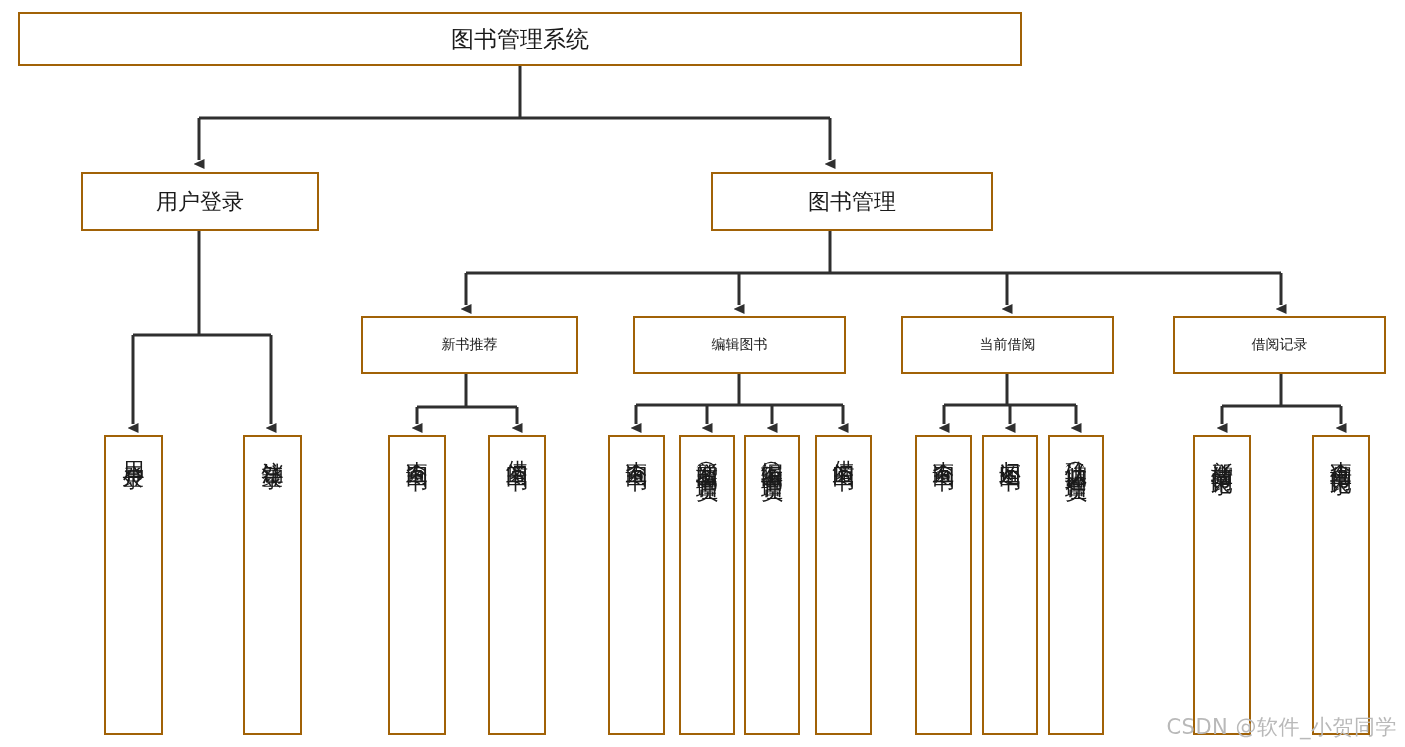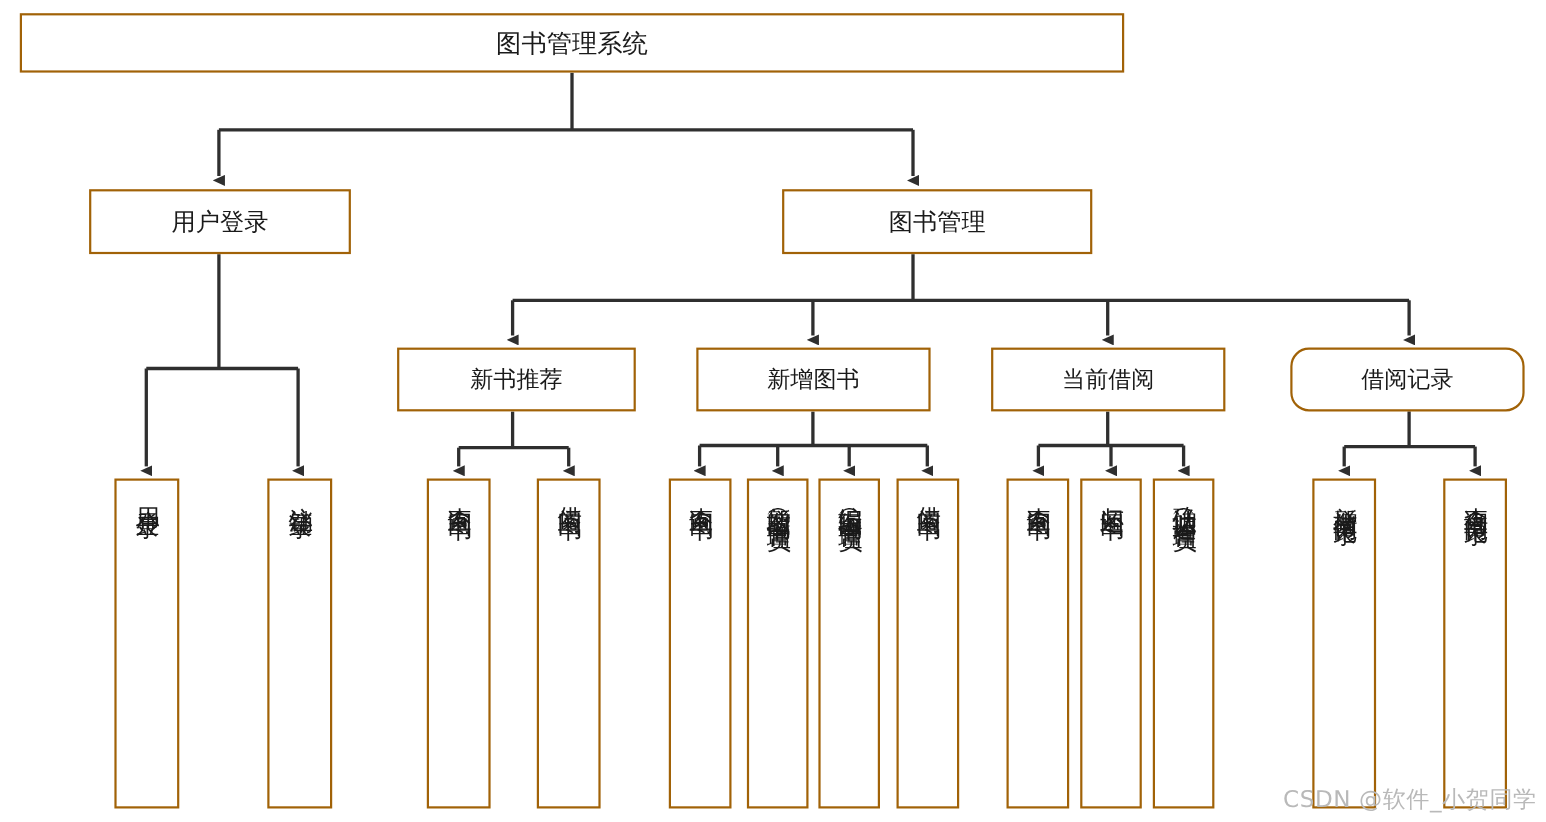--- a/index.html
+++ b/index.html
@@ -34,21 +34,21 @@
     justify-content: center;
     color: #1a1a1a;
   }
   .node.root {
     font-size: 23px;
   }
   .node.lvl2 {
     font-size: 22px;
   }
   .node.lvl3 {
-    font-size: 21px;
+    font-size: 14px;
   }
   .node.leaf {
     font-size: 22px;
     align-items: flex-start;
     justify-content: center;
     padding-top: 6px;
   }
   .vtext {
     writing-mode: vertical-rl;
     text-orientation: upright;
@@ -132,26 +132,26 @@
     <span>用户登录</span>
   </div>
   <div class="node lvl2" style="left:711px; top:172px; width:282px; height:59px;">
     <span>图书管理</span>
   </div>
 
   <div class="node lvl3" style="left:361px; top:316px; width:217px; height:58px;">
     <span>新书推荐</span>
   </div>
   <div class="node lvl3" style="left:633px; top:316px; width:213px; height:58px;">
-    <span>新增图书</span>
+    <span>编辑图书</span>
   </div>
   <div class="node lvl3" style="left:901px; top:316px; width:213px; height:58px;">
     <span>当前借阅</span>
   </div>
-  <div class="node lvl3" style="left:1173px; top:316px; width:213px; height:58px;border-radius:17px;">
+  <div class="node lvl3" style="left:1173px; top:316px; width:213px; height:58px;">
     <span>借阅记录</span>
   </div>
 
   <div class="node leaf" style="left:104px; top:435px; width:59px; height:300px;">
     <span class="vtext">用户登录</span>
   </div>
   <div class="node leaf" style="left:243px; top:435px; width:59px; height:300px;">
     <span class="vtext">注销登录</span>
   </div>
 

